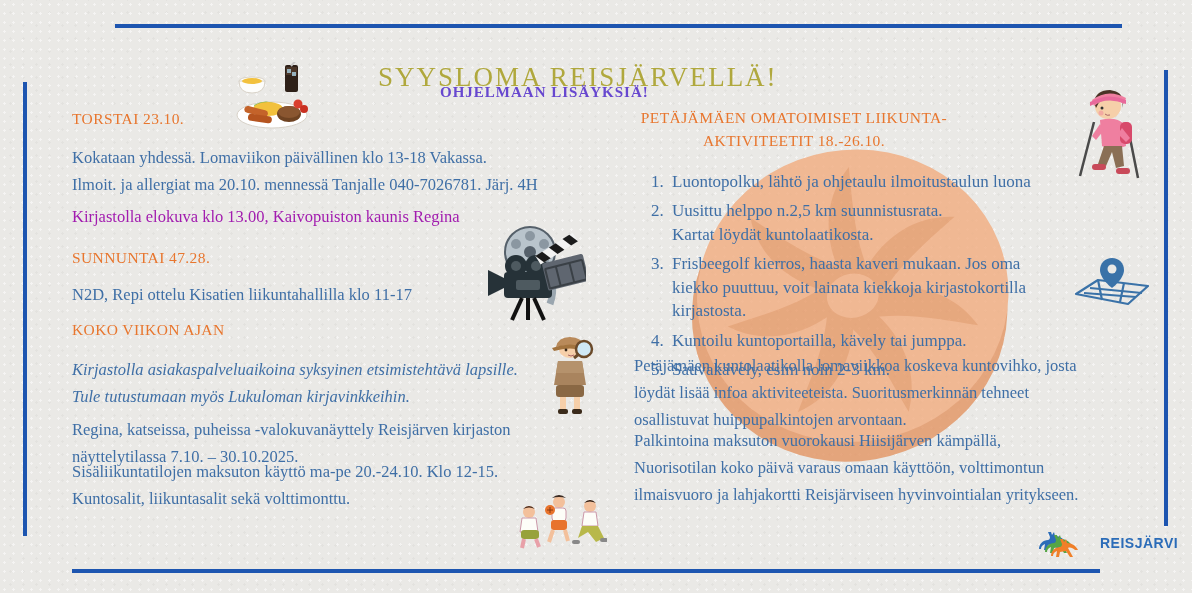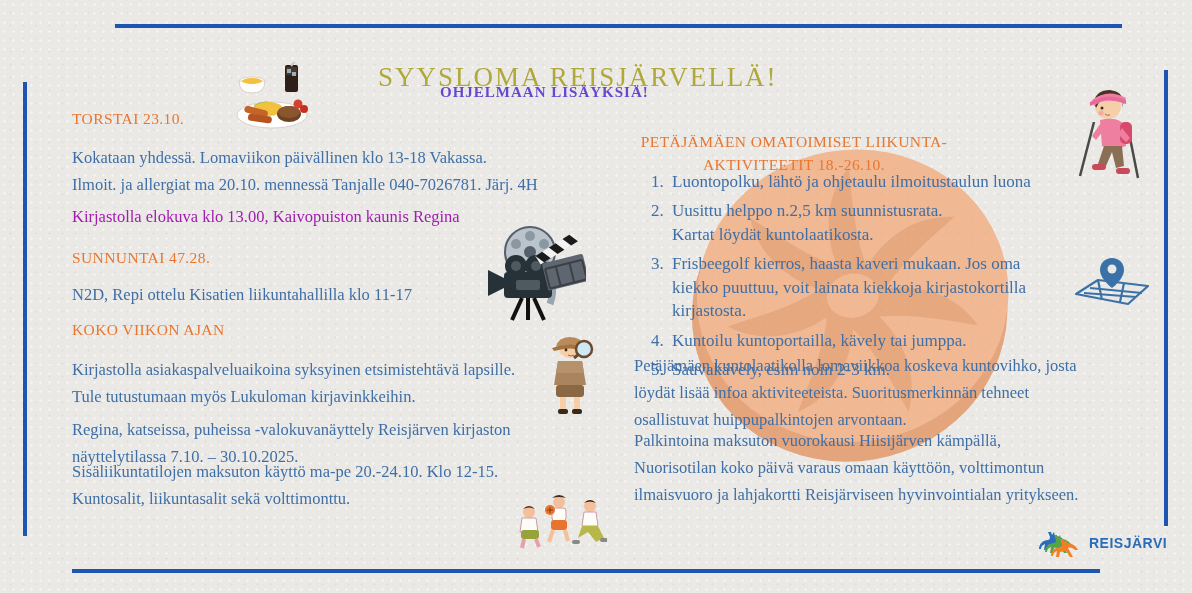--- a/index.html
+++ b/index.html
@@ -32,21 +32,21 @@
     font-size:16.5px;color:#a21caf;white-space:pre-line;
   }
   .right-heading{
     font-size:15.5px;color:#e8762e;text-align:center;line-height:1.5;letter-spacing:.4px;white-space:pre-line;
   }
   ol.activity-list{
     margin:0;padding:0 0 0 34px;
     font-size:17px;color:#3f6fa6;line-height:1.38;
   }
   ol.activity-list li{margin:0 0 6px 0;padding-left:4px;white-space:pre-line;}
-  .logo-wrap{display:flex;align-items:center;gap:11px;}
+  .logo-wrap{display:flex;align-items:center;gap:22px;}
   .logo-text{
     font-family:"Liberation Sans","DejaVu Sans",sans-serif;
     font-weight:bold;font-size:14px;color:#2b6cb8;letter-spacing:.5px;
   }
   svg{display:block;}
   .z1{z-index:1;} .z2{z-index:2;}
 </style>
 </head>
 <body>
 
@@ -77,28 +77,28 @@
 <div class="abs z2 page-title" style="left:378px;top:38px;margin-top:24px;">SYYSLOMA REISJÄRVELLÄ!</div>
 <div class="abs z2 page-subtitle" style="left:440px;top:84px;">OHJELMAAN LISÄYKSIÄ!</div>
 
 <div class="abs z2 h-orange" style="left:72px;top:110px;">TORSTAI 23.10.</div>
 <div class="abs z2 p-blue" style="left:72px;top:144px;">Kokataan yhdessä. Lomaviikon päivällinen klo 13-18 Vakassa.
 Ilmoit. ja allergiat ma 20.10. mennessä Tanjalle 040-7026781. Järj. 4H</div>
 <div class="abs z2 p-purple" style="left:72px;top:207px;">Kirjastolla elokuva klo 13.00, Kaivopuiston kaunis Regina</div>
 <div class="abs z2 h-orange" style="left:72px;top:249px;">SUNNUNTAI 47.28.</div>
 <div class="abs z2 p-blue" style="left:72px;top:281px;">N2D, Repi ottelu Kisatien liikuntahallilla klo 11-17</div>
 <div class="abs z2 h-orange" style="left:72px;top:321px;">KOKO VIIKON AJAN</div>
-<div class="abs z2 p-blue" style="left:72px;top:356px;">Kirjastolla asiakaspalveluaikoina syksyinen etsimistehtävä lapsille.
+<div class="abs z2 p-blue" style="left:72px;top:356px;font-style:italic;">Kirjastolla asiakaspalveluaikoina syksyinen etsimistehtävä lapsille.
 Tule tutustumaan myös Lukuloman kirjavinkkeihin.</div>
 <div class="abs z2 p-blue" style="left:72px;top:416px;">Regina, katseissa, puheissa -valokuvanäyttely Reisjärven kirjaston
 näyttelytilassa 7.10. – 30.10.2025.</div>
 <div class="abs z2 p-blue" style="left:72px;top:458px;">Sisäliikuntatilojen maksuton käyttö ma-pe 20.-24.10. Klo 12-15.
 Kuntosalit, liikuntasalit sekä volttimonttu.</div>
 
-<div class="abs z2 right-heading" style="left:594px;top:106px;width:400px;margin-top:24px;">PETÄJÄMÄEN OMATOIMISET LIIKUNTA-
+<div class="abs z2 right-heading" style="left:594px;top:106px;width:400px;">PETÄJÄMÄEN OMATOIMISET LIIKUNTA-
 AKTIVITEETIT 18.-26.10.</div>
 <div class="abs z2" style="left:634px;top:170px;width:470px;">
   <ol class="activity-list">
     <li>Luontopolku, lähtö ja ohjetaulu ilmoitustaulun luona</li>
     <li>Uusittu helppo n.2,5 km suunnistusrata.
 Kartat löydät kuntolaatikosta.</li>
     <li>Frisbeegolf kierros, haasta kaveri mukaan. Jos oma
 kiekko puuttuu, voit lainata kiekkoja kirjastokortilla
 kirjastosta.</li>
     <li>Kuntoilu kuntoportailla, kävely tai jumppa.</li>

